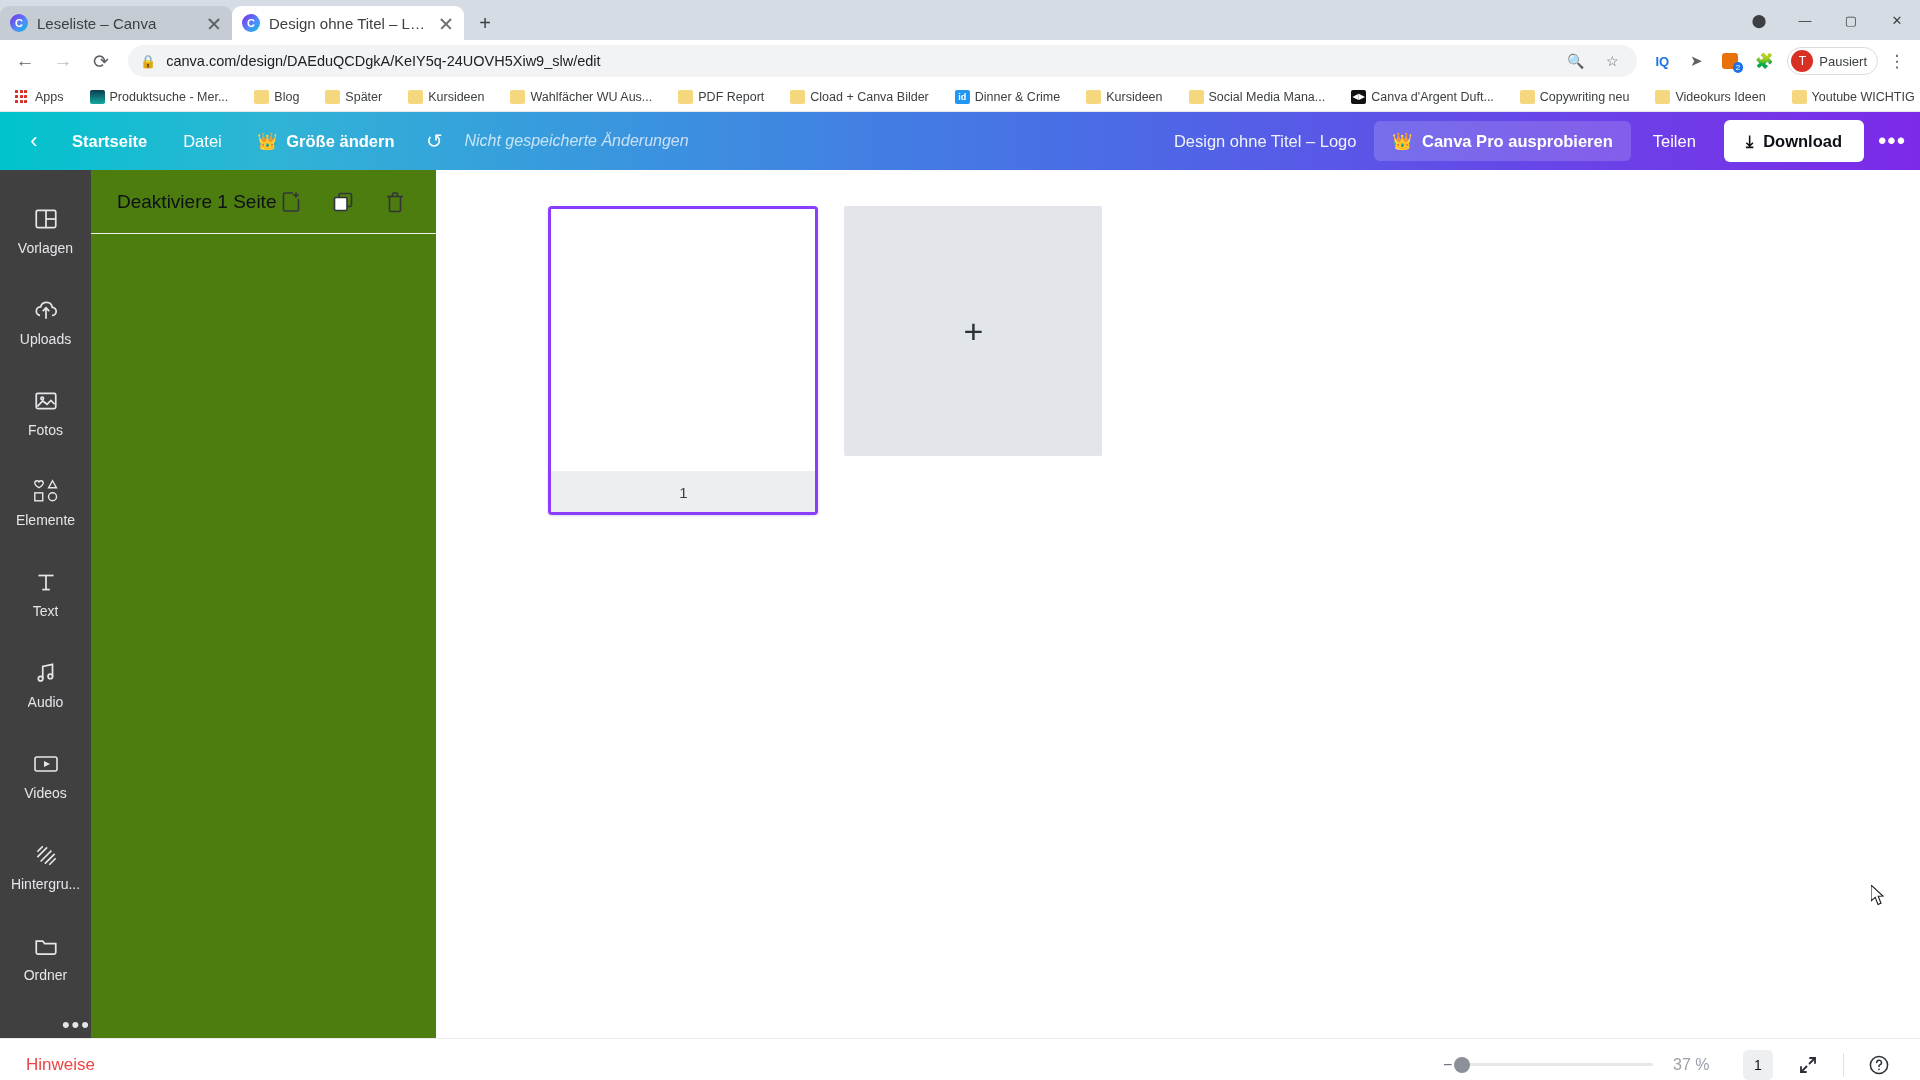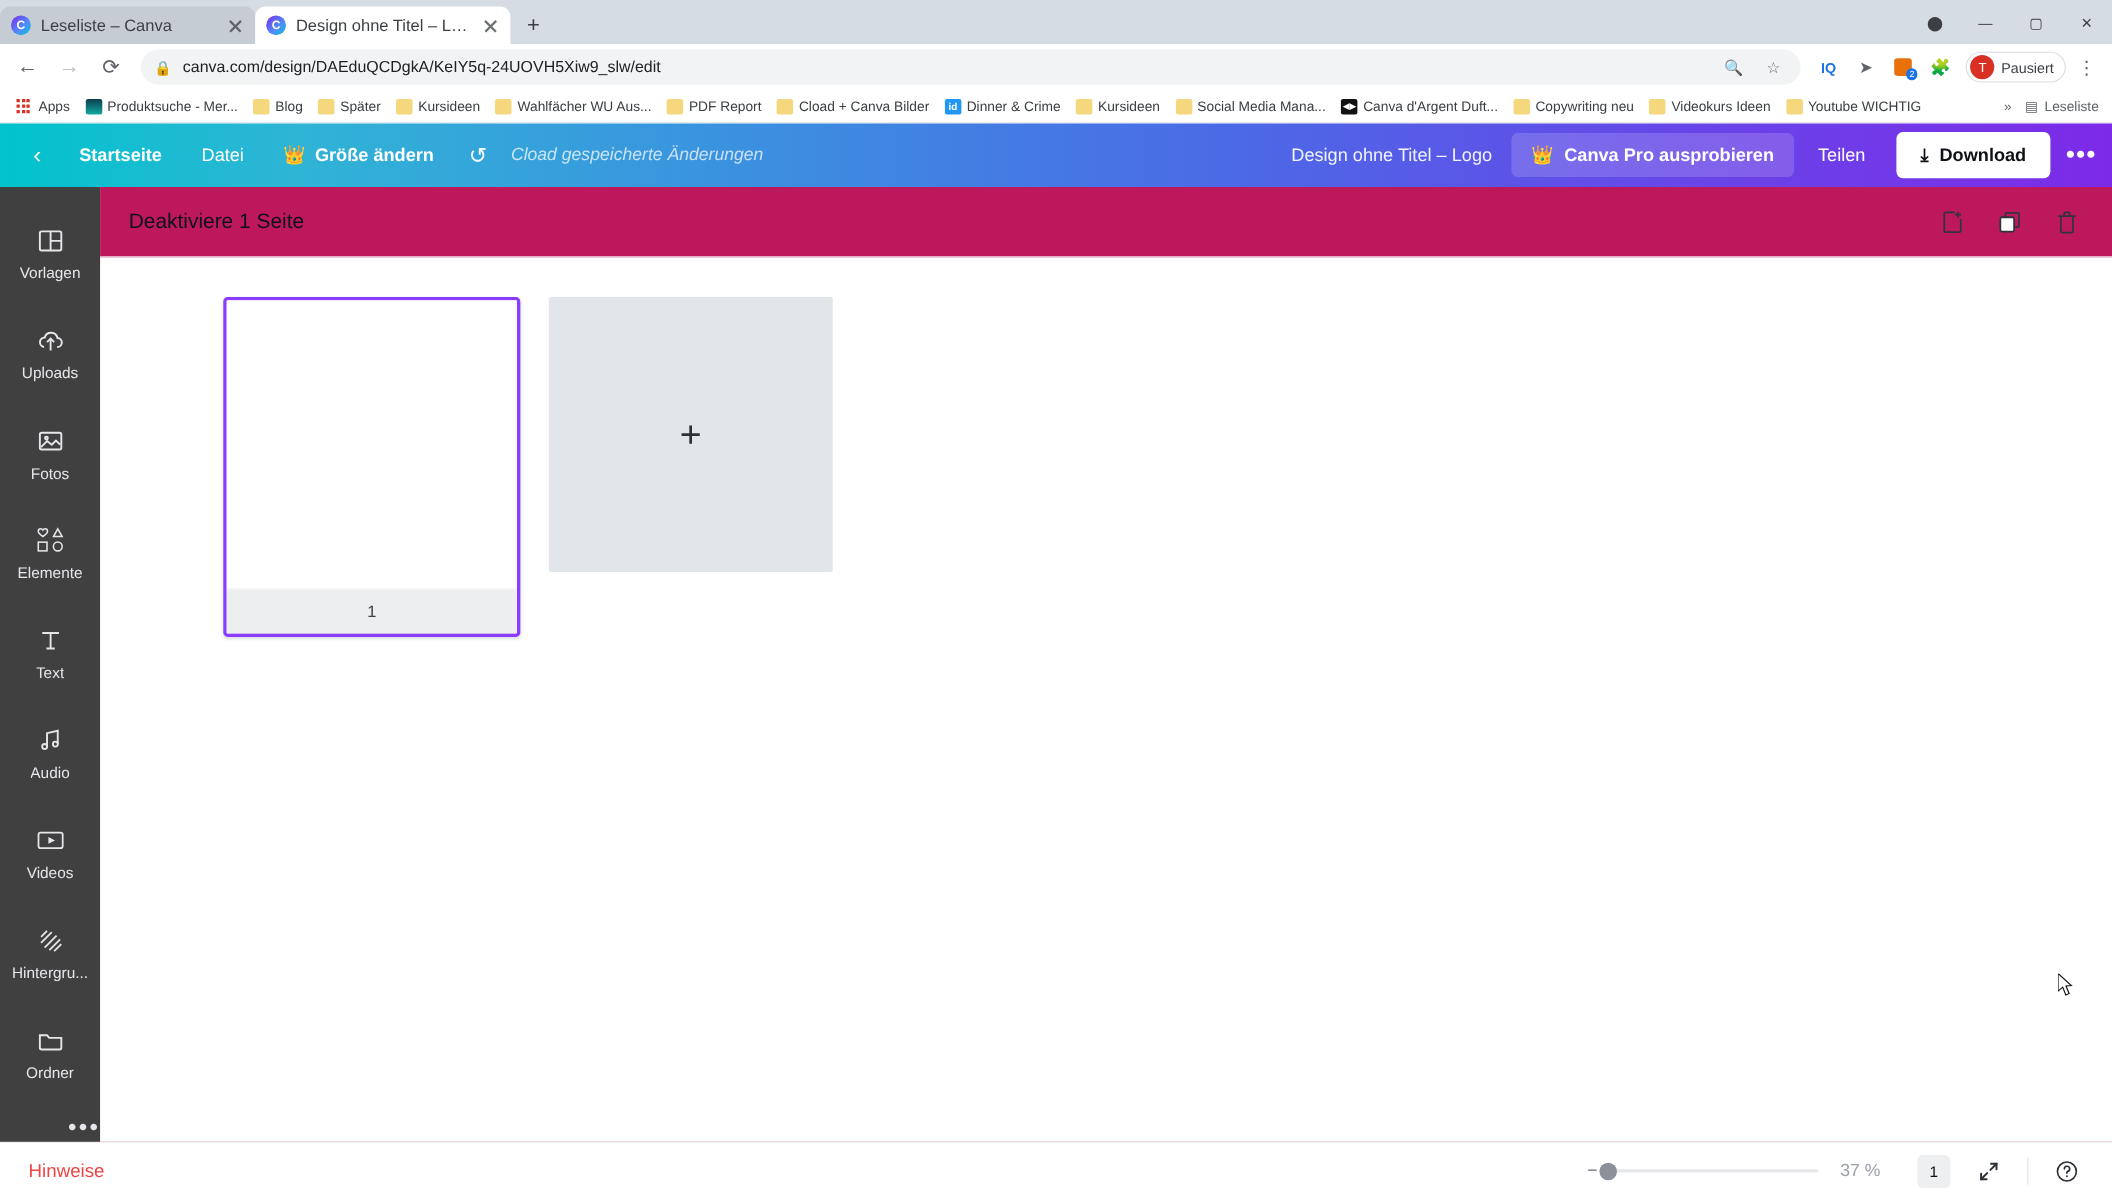--- a/index.html
+++ b/index.html
@@ -72,21 +72,21 @@
     height: 28px; border-radius: 14px; background: #fff; border: 1px solid #dadce0;
     display: flex; align-items: center; gap: 6px; padding: 0 10px 0 3px;
     font-size: 13px; color: #3c4043; margin-left: 4px;
   }
   .profile-av { width: 22px; height: 22px; border-radius: 50%; background: #d93025; color: #fff;
     display: flex; align-items: center; justify-content: center; font-size: 12px; }
   .menu-dots { width: 30px; height: 34px; display:flex; align-items:center; justify-content:center; color:#5f6368; font-size:17px; }
 
   .bookmarks {
     height: 30px; background: #fff; display: flex; align-items: center;
-    padding: 0 8px; gap: 0; font-size: 12.5px; color: #3c4043;
+    padding: 0 8px; gap: 12px; font-size: 12.5px; color: #3c4043;
     border-bottom: 1px solid #e6e8eb; overflow: hidden; position: relative;
   }
   .bm {
     display: flex; align-items: center; gap: 5px; padding: 3px 7px;
     white-space: nowrap; border-radius: 4px; flex: 0 0 auto;
   }
   .bm-ico { width: 15px; height: 14px; border-radius: 2px; background: #f5d77e; flex: 0 0 15px; }
   .bm-ico.grid { background: none; display: grid; grid-template-columns: repeat(3,3px); gap: 1.5px; }
   .bm-ico.grid i { width: 3px; height: 3px; background: #d93025; display: block; border-radius: .5px; }
   .bm-ico.teal { background: linear-gradient(180deg,#0b3d4f,#13a8a0); }
@@ -131,21 +131,21 @@
   }
   .side-item {
     width: 91px; height: 91px; display: flex; flex-direction: column;
     align-items: center; justify-content: center; gap: 6px;
     color: #e4e6ea; font-size: 14px;
   }
   .side-icon { height: 32px; display: flex; align-items: center; justify-content: center; }
   .side-label { line-height: 1.1; max-width: 84px; text-align: center; overflow: hidden; white-space: nowrap; text-overflow: ellipsis; }
   .side-dots { color: #e4e6ea; font-size: 22px; letter-spacing: 2px; margin-top: 10px; }
 
-  .canvas-area { flex: 1; background: #be185d; display: flex; flex-direction: column; position: relative; }
+  .canvas-area { flex: 1; background: #4d7c0f; display: flex; flex-direction: row; position: relative; }
   .page-toolbar {
     height: 64px; display: flex; align-items: center; padding: 0 26px;
     border-bottom: 1px solid #f0f0f2;
   }
   .pt-title { font-size: 19px; color: #0d1117; font-weight: 500; }
   .pt-actions { margin-left: auto; display: flex; align-items: center; gap: 22px; color: #31353b; }
   .pt-btn { width: 30px; height: 30px; display: flex; align-items: center; justify-content: center; }
 
   .grid-area { flex: 1; padding: 36px 0 0 112px; display: flex; gap: 26px; align-items: flex-start; background:#fff; }
   .page-card {
@@ -313,21 +313,21 @@
 
 <div class="canva-header">
   <div class="ch-back">‹</div>
   <div class="ch-item bold">Startseite</div>
   <div class="ch-item">Datei</div>
   <div class="ch-item bold">
     <span>👑</span>
     <span>Größe ändern</span>
   </div>
   <div class="ch-undo">↺</div>
-  <div class="ch-status">Cload gespeicherte Änderungen</div>
+  <div class="ch-status">Nicht gespeicherte Änderungen</div>
   <div class="ch-spacer"></div>
   <div class="ch-title">Design ohne Titel – Logo</div>
   <div class="ch-pro">
     <span>👑</span>
     <span>Canva Pro ausprobieren</span>
   </div>
   <div class="ch-share">Teilen</div>
   <div class="ch-download">
     <span>⤓</span>
     <span>Download</span>

